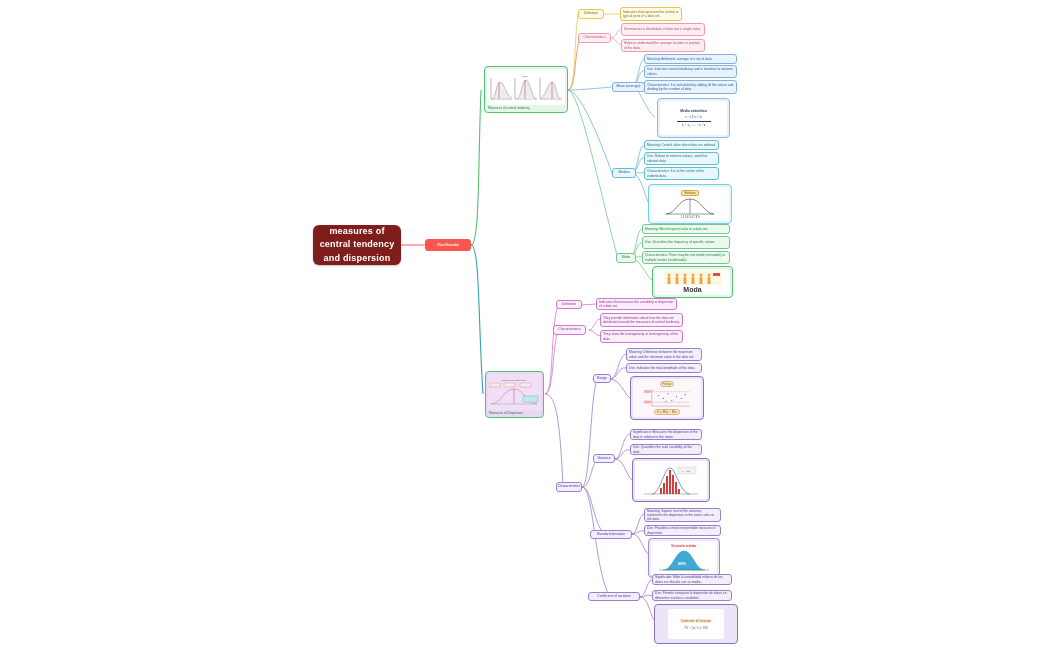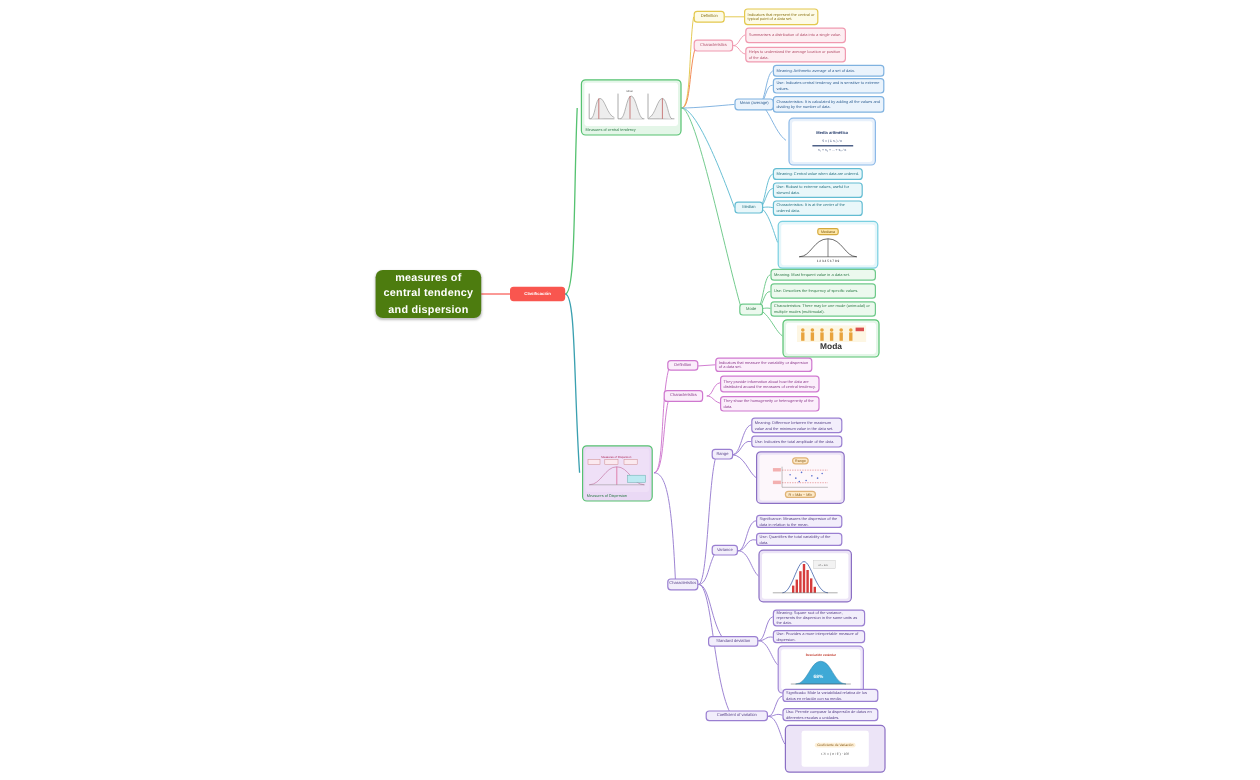--- a/index.html
+++ b/index.html
@@ -25,21 +25,21 @@
     border-radius: 4px;
     display: flex;
     align-items: center;
     justify-content: center;
     text-align: center;
     line-height: 1.15;
     overflow: hidden;
   }
   
   .root {
-    background: #4d7c0f;
+    background: #7f1d1d;
     color: #ffffff;
     border-radius: 6px;
     font-size: 9px;
     font-weight: bold;
     letter-spacing: .2px;
     padding: 4px 6px;
     line-height: 1.45;
     box-shadow: 0 1px 2px rgba(0,0,0,.25);
   }
   

